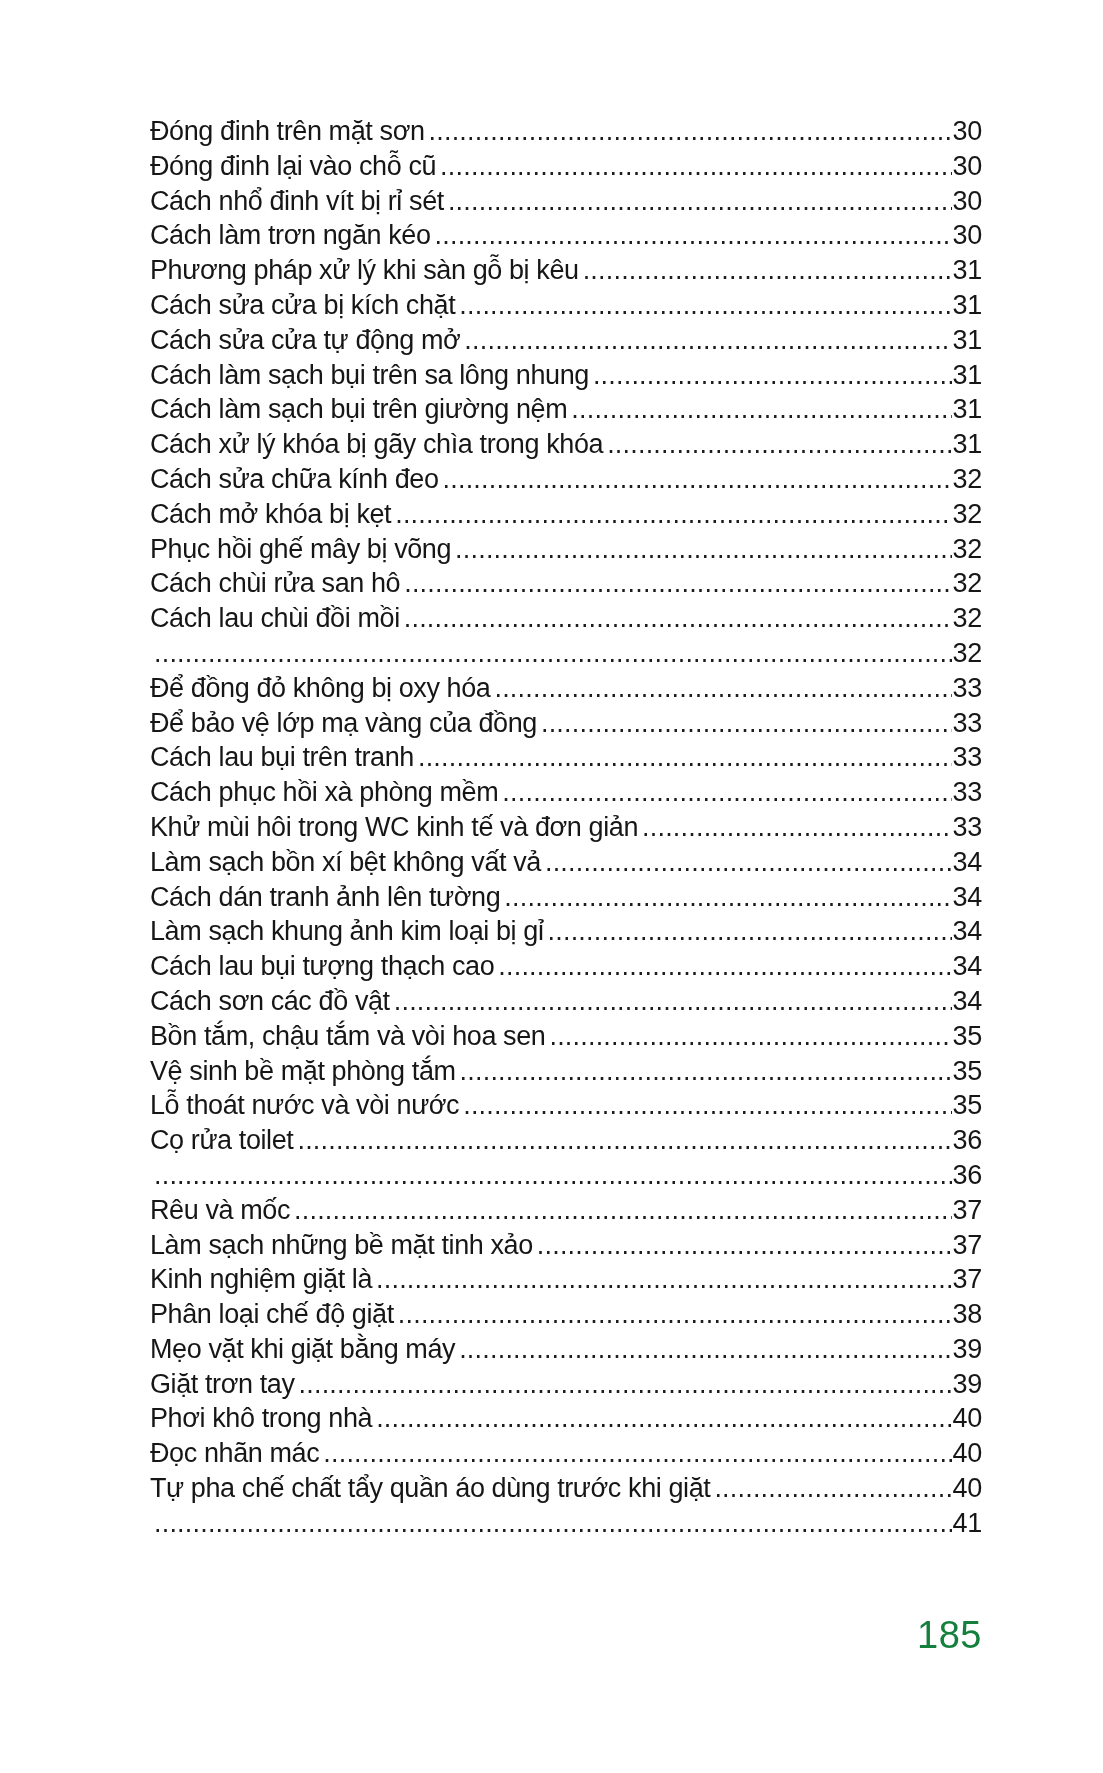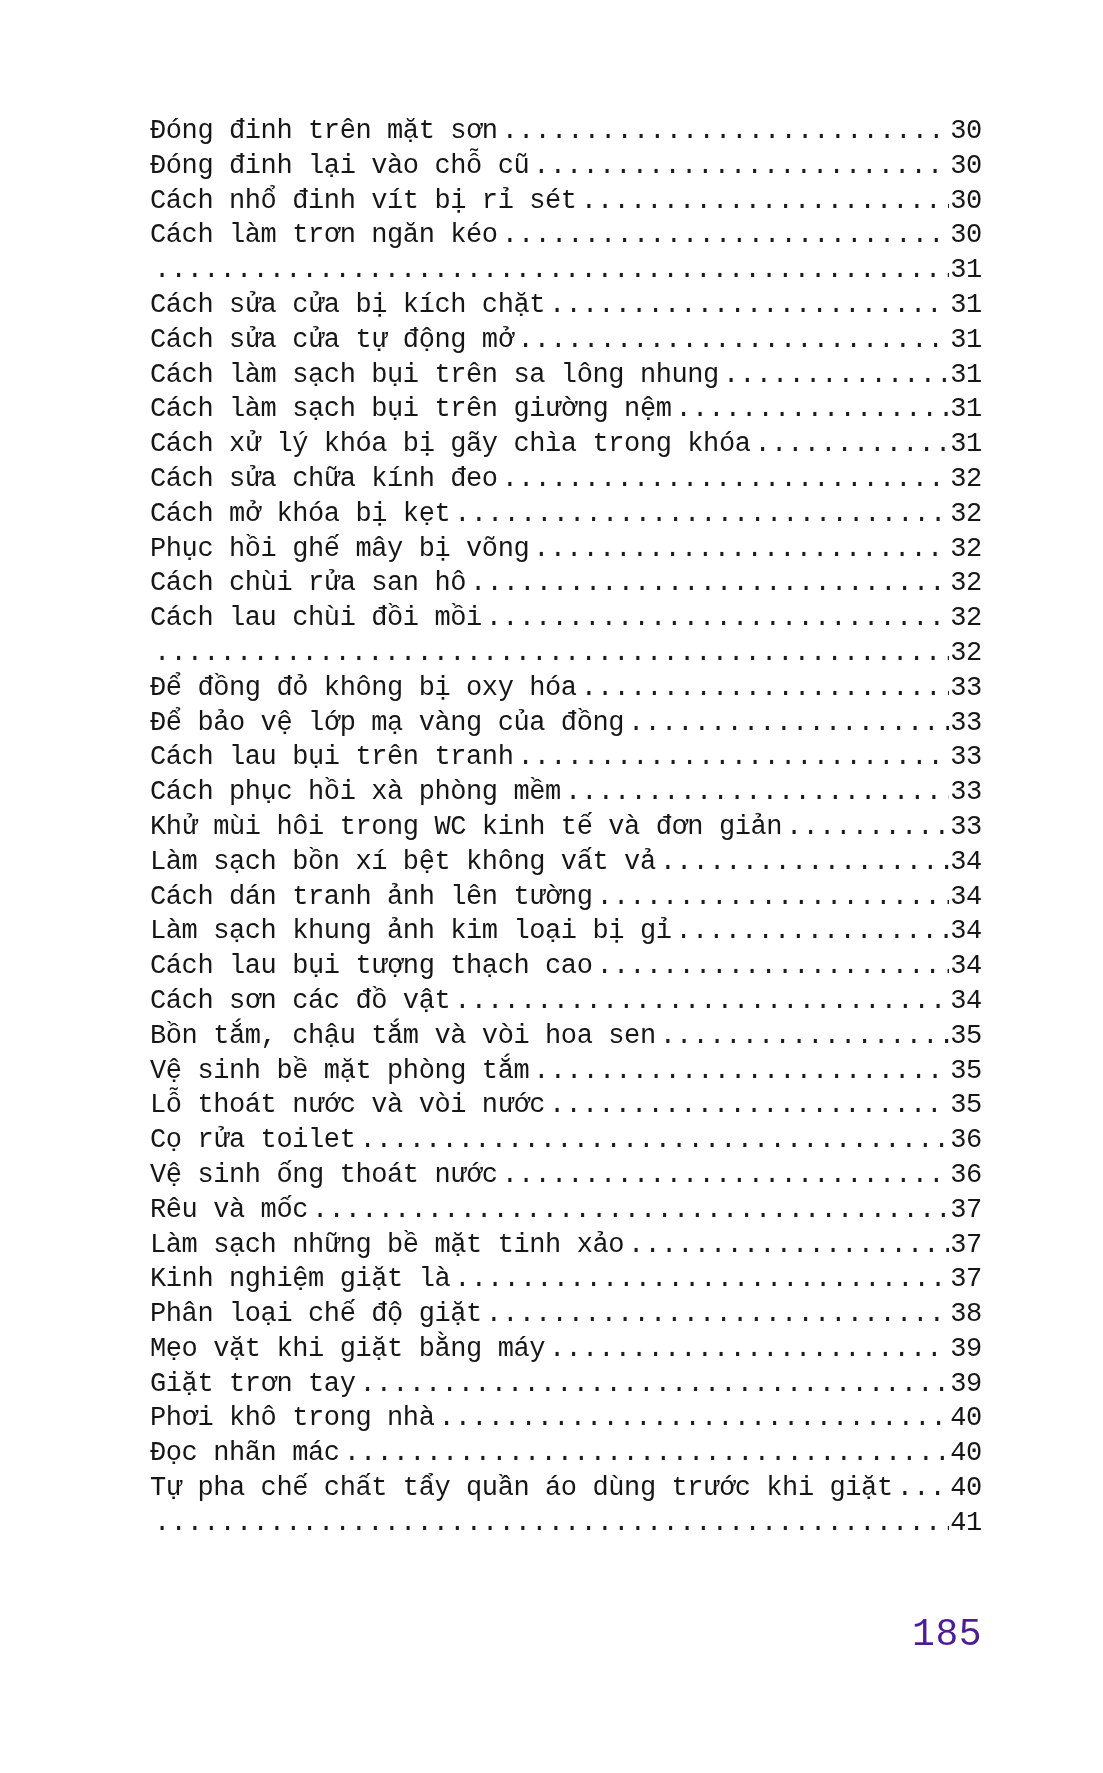--- a/index.html
+++ b/index.html
@@ -6,21 +6,21 @@
     margin: 0;
     padding: 0;
     background: #ffffff;
   }
   .page {
     position: relative;
     width: 1103px;
     height: 1773px;
     background: #ffffff;
     overflow: hidden;
-    font-family: Liberation Mono, monospace;
+    font-family: Liberation Sans, sans-serif;
     color: #161616;
   }
   .toc {
     position: absolute;
     left: 150px;
     top: 114px;
     width: 832px;
   }
   .row {
     display: flex;
@@ -52,21 +52,21 @@
     text-align: center;
     letter-spacing: -0.3px;
   }
   .folio {
     position: absolute;
     top: 1616px;
     right: 121px;
     font-size: 38px;
     line-height: 38px;
     letter-spacing: 0.5px;
-    color: #4c1d95;
+    color: #15803d;
   }
 </style>
 </head>
 <body>
 
 <div class="page">
   <div class="toc" id="toc">
   <div class="row">
     <span class="t">Đóng đinh trên mặt sơn</span>
     <span class="dots"></span>
@@ -85,20 +85,21 @@
     <span class="pg">30</span>
   </div>
 
   <div class="row">
     <span class="t">Cách làm trơn ngăn kéo</span>
     <span class="dots"></span>
     <span class="pg">30</span>
   </div>
 
   <div class="row">
+    <span class="t">Phương pháp xử lý khi sàn gỗ bị kêu</span>
     <span class="dots"></span>
     <span class="pg">31</span>
   </div>
 
   <div class="row">
     <span class="t">Cách sửa cửa bị kích chặt</span>
     <span class="dots"></span>
     <span class="pg">31</span>
   </div>
 
@@ -239,21 +240,20 @@
     <span class="pg">35</span>
   </div>
 
   <div class="row">
     <span class="t">Cọ rửa toilet</span>
     <span class="dots"></span>
     <span class="pg">36</span>
   </div>
 
   <div class="row">
-    <span class="t">Vệ sinh ống thoát nước</span>
     <span class="dots"></span>
     <span class="pg">36</span>
   </div>
 
   <div class="row">
     <span class="t">Rêu và mốc</span>
     <span class="dots"></span>
     <span class="pg">37</span>
   </div>
 

